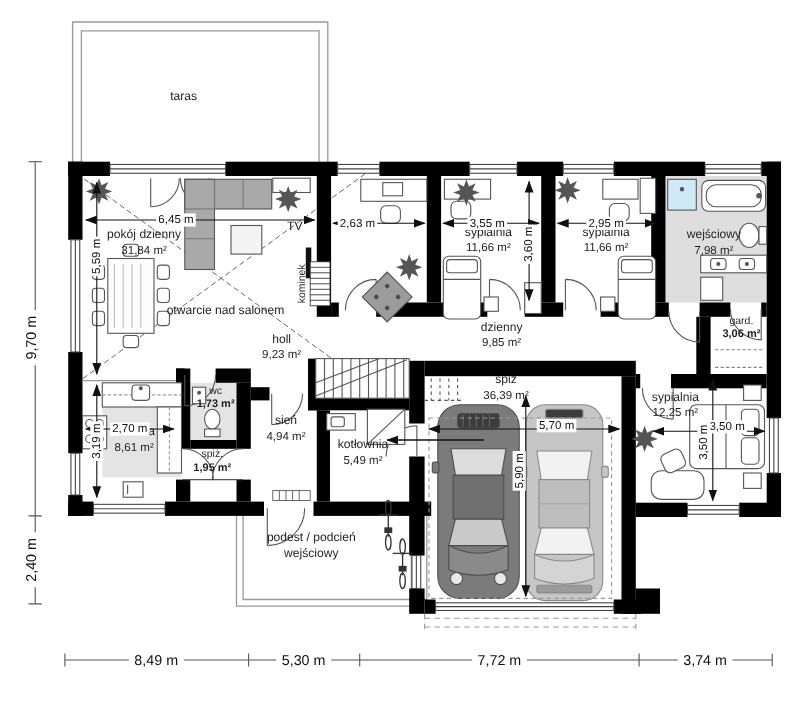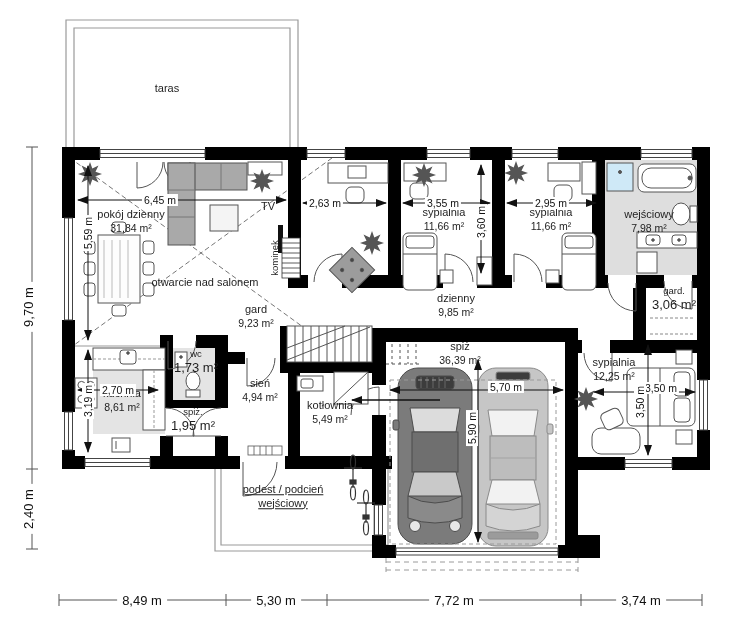--- a/index.html
+++ b/index.html
@@ -3,23 +3,23 @@
 <meta charset="utf-8">
 <style>
   html,body{margin:0;padding:0;background:#fff;}
   .plan{position:relative;width:735px;height:637px;background:#ffffff;
         font-family:"Liberation Sans",sans-serif;overflow:hidden;}
   .plan svg{position:absolute;left:0;top:0;}
   .lbl{position:absolute;transform:translate(-50%,-50%);text-align:center;
        color:#1e1e1e;font-size:11px;line-height:1.25;white-space:nowrap;}
   .lbl .a{font-size:10.5px;}
   .lbl.sm{font-size:9.5px;}
-  .lbl.sm .a{font-size:13px;}
+  .lbl.sm .a{font-size:10px;font-weight:bold;}
   .lbl.v{transform:translate(-50%,-50%) rotate(-90deg);}
-  .lbl.wrapt{white-space:normal;width:118px;text-decoration:underline;}
+  .lbl.wrapt{white-space:normal;width:118px;}
   .dim{position:absolute;transform:translate(-50%,-50%);font-size:10.5px;
        background:#fff;padding:0 2px;white-space:nowrap;color:#101010;}
   .dim.v{transform:translate(-50%,-50%) rotate(-90deg);}
   .dim.big{font-size:13px;padding:0 5px;}
 </style>
 </head>
 <body>
 
 <div class="plan">
 
@@ -451,21 +451,21 @@
   <div>wejściowy</div>
       <div class="a">7,98 m²</div>
     </div>
 
 <div class="lbl sm" style="left:674px;top:299px">
   <div>gard.</div>
       <div class="a">3,06 m²</div>
     </div>
 
 <div class="lbl" style="left:256px;top:316px">
-  <div>gard</div>
+  <div>holl</div>
       <div class="a">9,23 m²</div>
     </div>
 
 <div class="lbl" style="left:456px;top:305px">
   <div>dzienny</div>
       <div class="a">9,85 m²</div>
     </div>
 
 <div class="lbl" style="left:614px;top:369px">
   <div>sypialnia</div>

